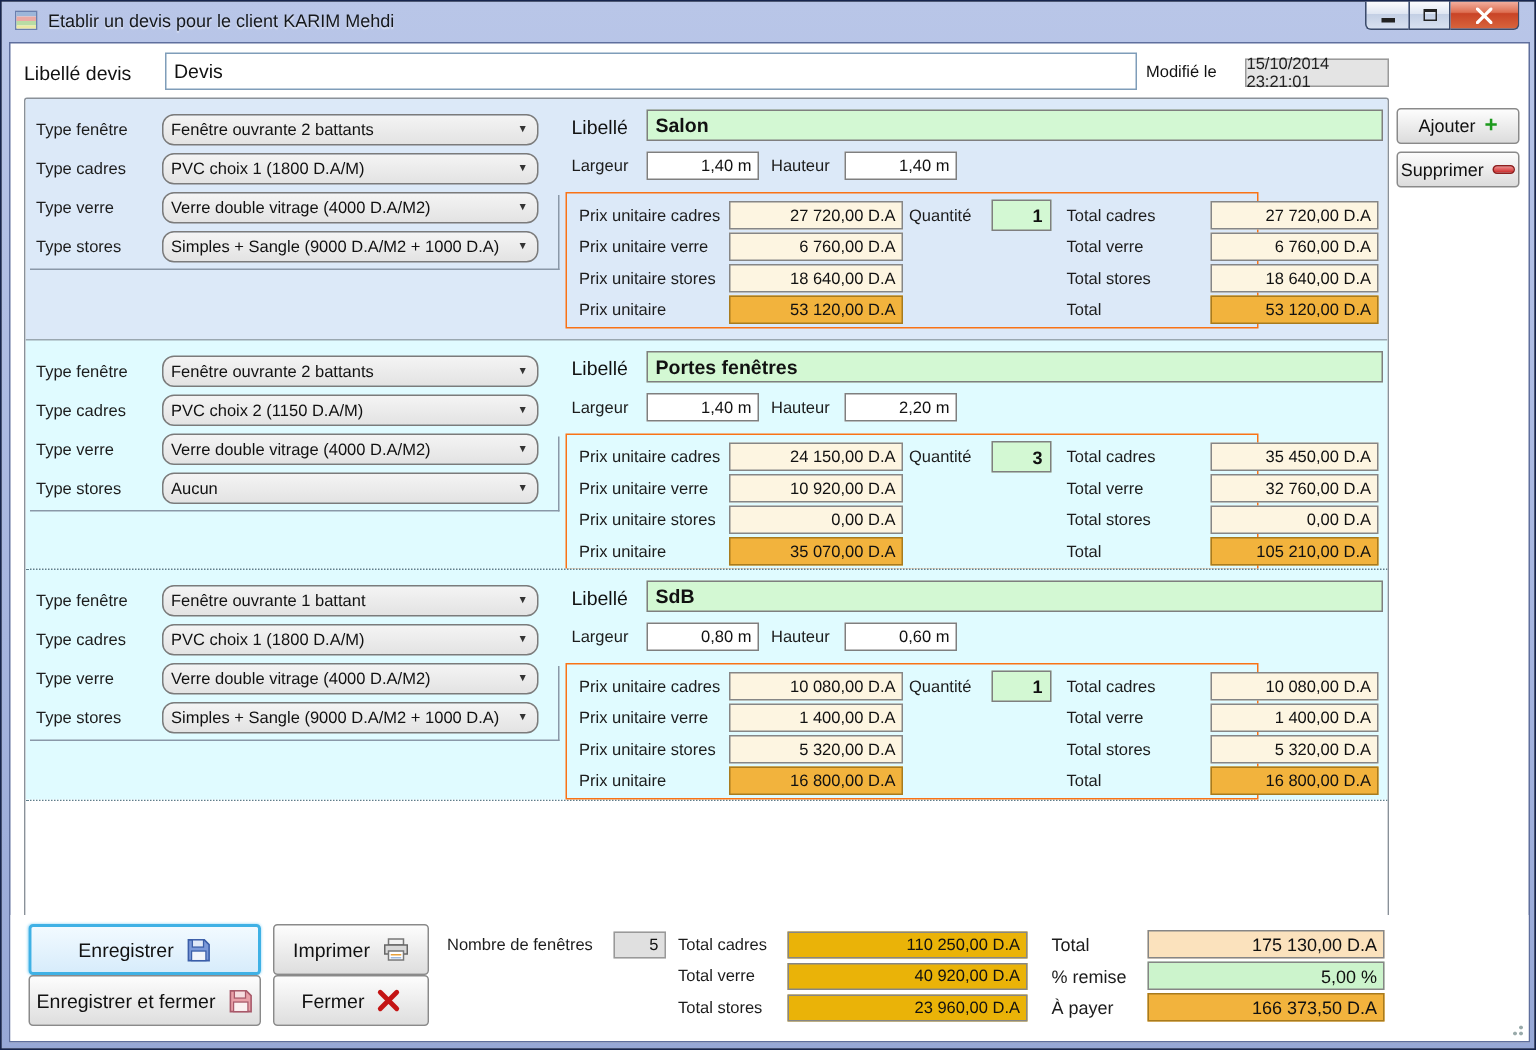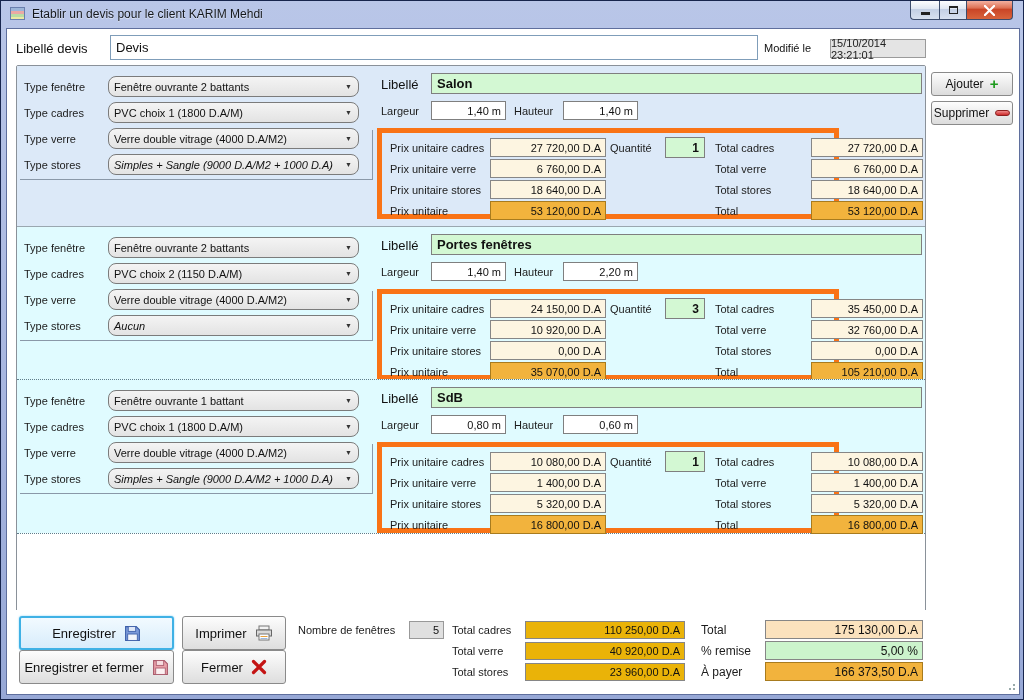--- a/index.html
+++ b/index.html
@@ -41,32 +41,32 @@
   .section.s0{height:160px;background:#dce9f8;}
   .section.s1{height:153px;background:#e0fbff;border-top:1px solid #9aa7b0;}
   .section.s2{height:154px;background:#e0fbff;border-top:1px dotted #5f7d8a;}
   .section-rest{height:78px;background:#fff;border-top:1px dotted #5f7d8a;}
 
   .lbl{position:absolute;font-size:11px;color:#1c1c1c;white-space:nowrap;}
   .combo{position:absolute;left:91px;width:251px;height:21px;border:1px solid #7b7b7b;border-radius:8px;
     background:linear-gradient(180deg,#f4f4f4,#e3e3e3);display:flex;align-items:center;cursor:default;}
   .combo-text{font-size:11px;color:#111;padding-left:5px;flex:1;white-space:nowrap;overflow:hidden;}
   .combo-arrow{font-size:7px;color:#333;padding:0 6px 0 4px;}
-  .c0{top:10px;} .c1{top:36px;} .c2{top:62px;} .c3{top:88px;font-style:italic;}
+  .c0{top:10px;} .c1{top:36px;} .c2{top:62px;} .c3{top:88px;}
   .lc0{top:15px;left:7px;} .lc1{top:41px;left:7px;} .lc2{top:67px;left:7px;} .lc3{top:93px;left:7px;}
   .l-border{position:absolute;left:3px;top:64px;width:353px;height:50px;border-right:1px solid #8a98a8;border-bottom:1px solid #8a98a8;}
 
   .libelle-label{position:absolute;left:364px;top:11px;font-size:13px;color:#111;}
   .libelle-field{position:absolute;left:414px;top:7px;width:491px;height:21px;background:#d3f8d3;border:1px solid #7f7f7f;
     font-size:13px;font-weight:bold;color:#111;display:flex;align-items:center;padding:0 5px;}
   .dim-label{position:absolute;font-size:11px;color:#1c1c1c;top:39px;}
   .dim-field{position:absolute;top:35px;width:75px;height:19px;background:#fff;border:1px solid #7f7f7f;
     font-size:11px;color:#111;display:flex;align-items:center;justify-content:flex-end;padding:0 4px;}
 
-  .price-panel{position:absolute;left:360px;top:62px;width:462px;height:91px;border:5px solid #f97316;}
+  .price-panel{position:absolute;left:360px;top:62px;width:462px;height:91px;border:1px solid #f97316;}
   .pp-lbl{position:absolute;font-size:11px;color:#1c1c1c;white-space:nowrap;}
   .num-field{position:absolute;height:19px;border:1px solid #868686;background:#fdf5e1;
     font-size:11px;color:#111;display:flex;align-items:center;justify-content:flex-end;padding:0 4px;}
   .num-field.orange{background:#f2b33d;border-color:#a87b1e;}
   .pl{left:8px;} .pf{left:108px;width:116px;}
   .tl{left:333px;} .tf{left:429px;width:112px;}
   .r0l{top:9px;} .r1l{top:30px;} .r2l{top:51px;} .r3l{top:72px;}
   .r0{top:5px;} .r1{top:26px;} .r2{top:47px;} .r3{top:68px;}
   .qty-label{position:absolute;left:228px;top:9px;font-size:11px;color:#1c1c1c;}
   .qty-field{position:absolute;left:283px;top:4px;width:40px;height:21px;background:#d3f8d3;border:1px solid #7f7f7f;

